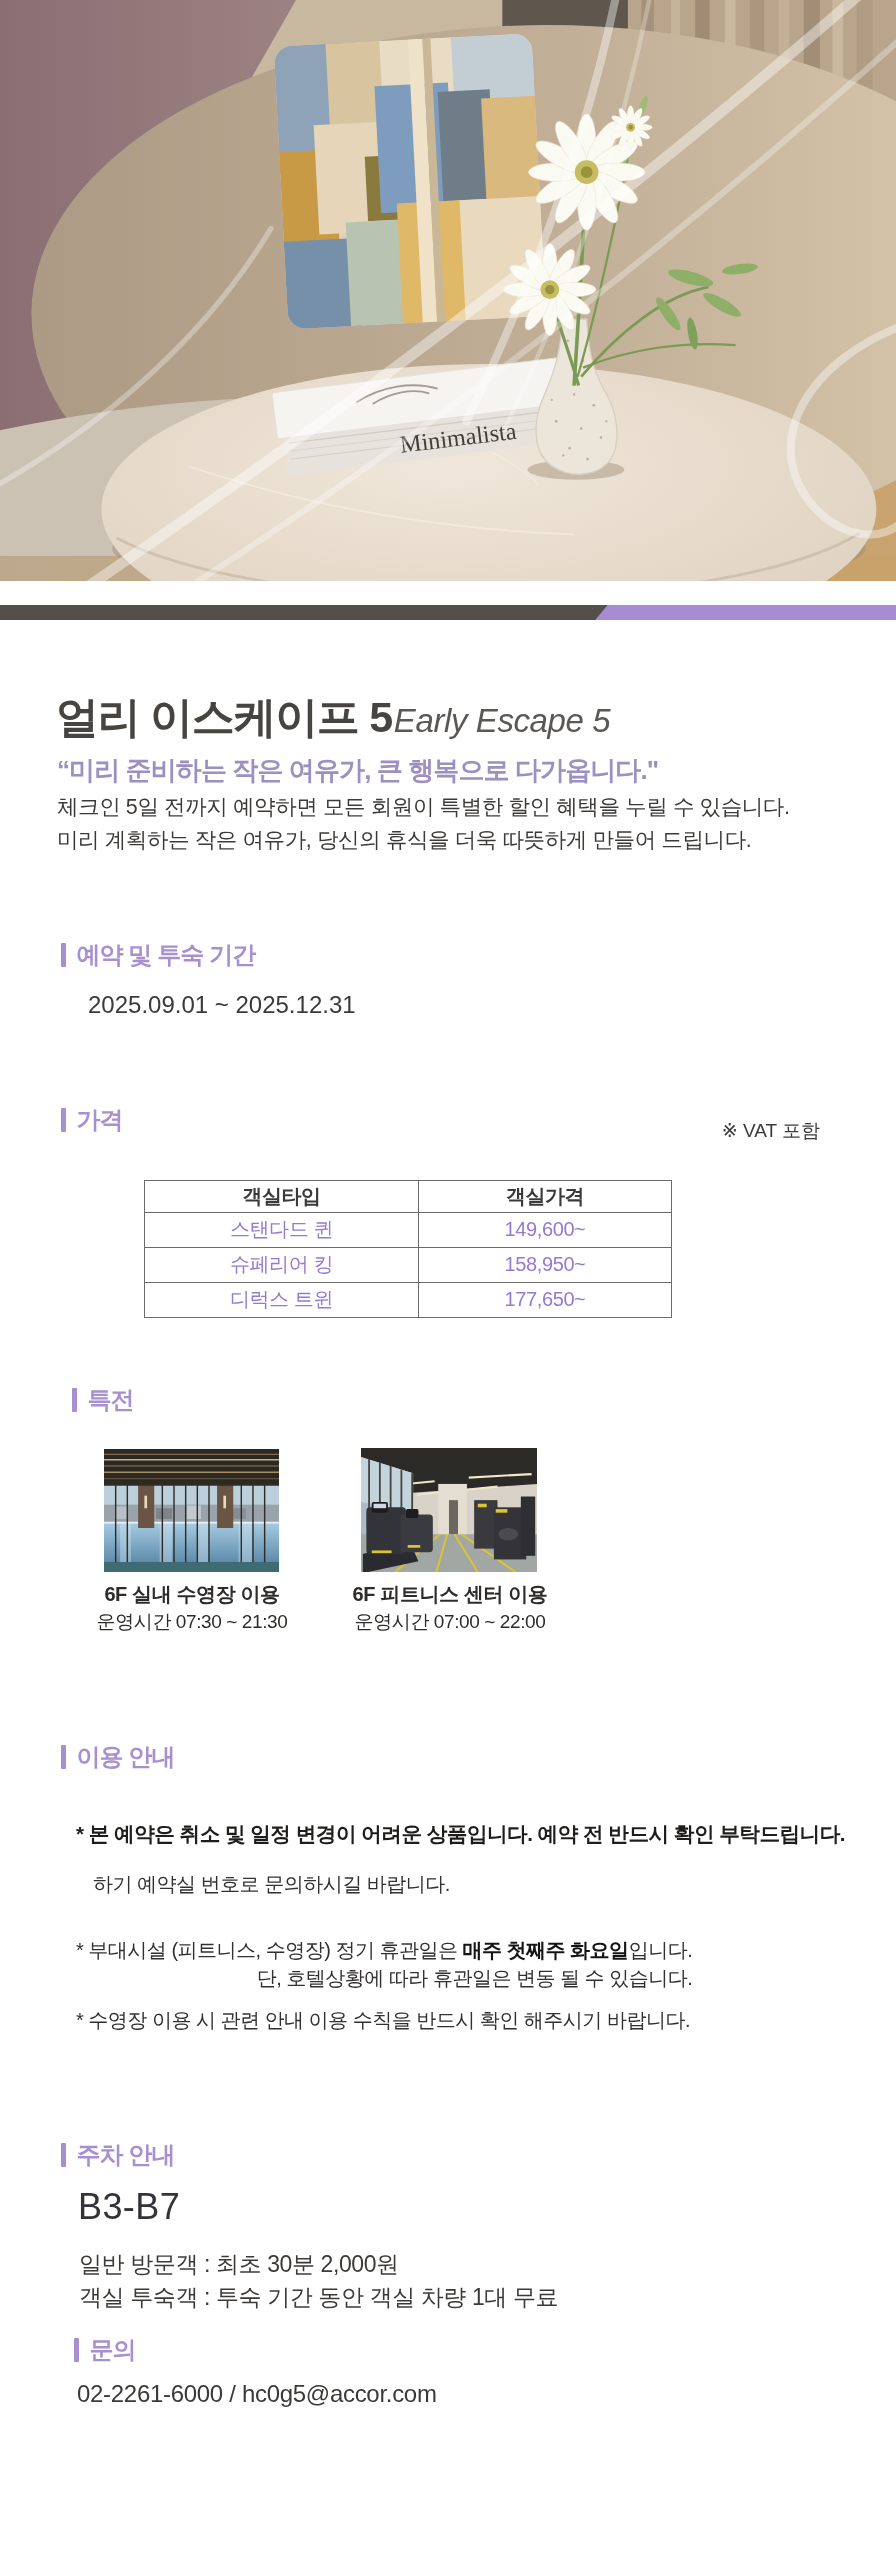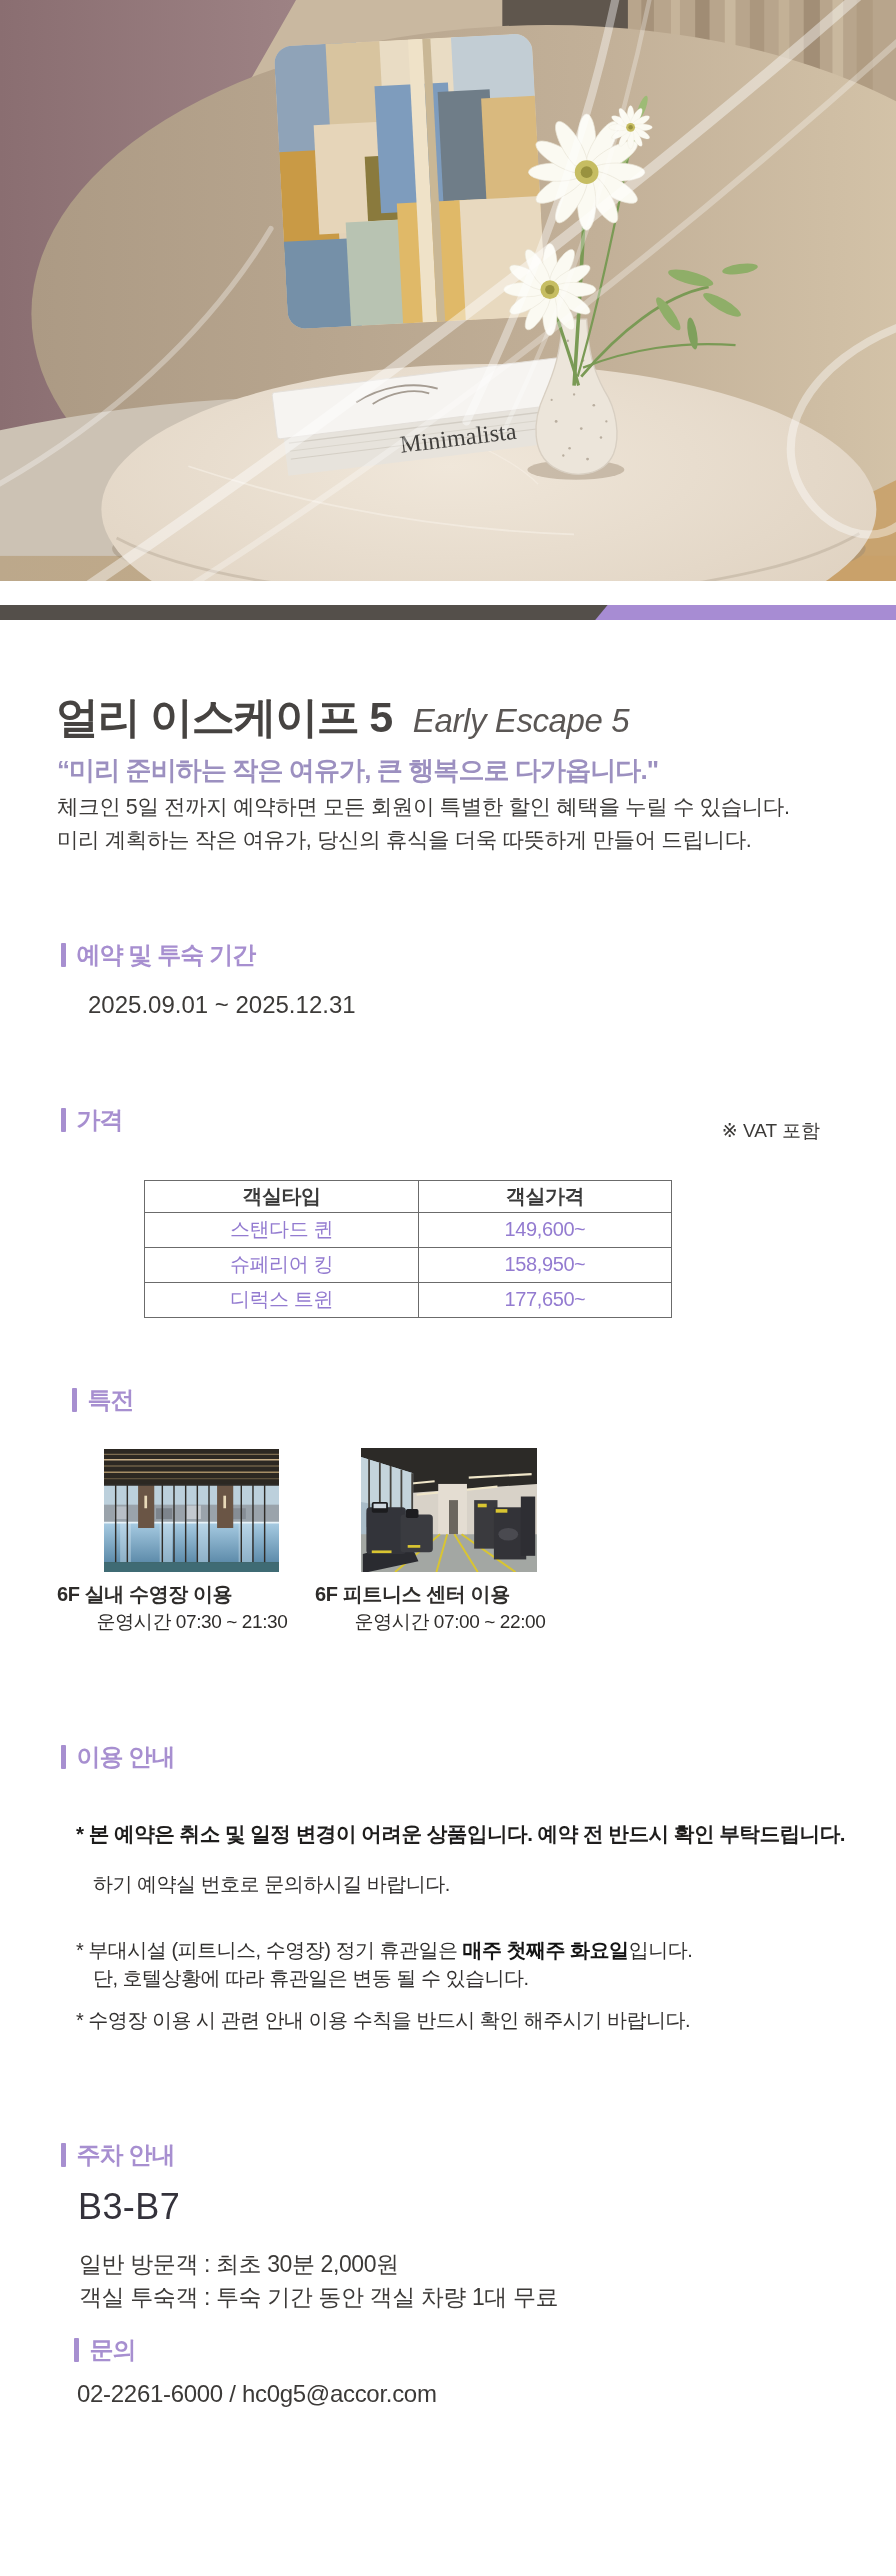--- a/index.html
+++ b/index.html
@@ -10,21 +10,21 @@
     color:#3c3a38;
   }
   .abs{position:absolute;}
   
   .hero{left:0;top:0;width:897px;height:581px;}
   
   .divider{left:0;top:605px;width:897px;height:15.2px;background:#544f4a;}
   .divider-purple{position:absolute;left:595px;top:0;width:302px;height:15.2px;
     background:#a78cd3;clip-path:polygon(12.6px 0,100% 0,100% 100%,0 100%);}
   
-  .title-row{left:56px;top:692px;display:flex;align-items:baseline;gap:21px;white-space:nowrap;}
+  .title-row{left:56px;top:692px;display:flex;align-items:baseline;gap:2px;white-space:nowrap;}
   .title-ko{font-size:43px;font-weight:700;color:#464341;letter-spacing:-1.3px;line-height:50px;margin:0;}
   .title-en{font-size:33px;font-style:italic;font-weight:400;color:#5b5755;letter-spacing:-0.4px;}
   .quote{left:57px;top:753px;font-size:26px;font-weight:700;color:#9c90c0;letter-spacing:-0.9px;white-space:nowrap;}
   .desc{left:57px;top:791px;font-size:21.5px;line-height:33px;color:#3c3a38;letter-spacing:-0.4px;white-space:nowrap;}
   
   .sec{display:flex;align-items:center;white-space:nowrap;}
   .sec .bar{display:inline-block;width:5.4px;height:24px;background:#a78fd0;margin-right:10px;border-radius:0.9px;}
   .sec .lab{font-size:24px;font-weight:700;color:#a78fd0;letter-spacing:-0.9px;line-height:24px;}
   .sec-booking{left:61px;top:943px;}
   .sec-price{left:61px;top:1108px;}
@@ -37,28 +37,28 @@
   
   .price-table{left:144px;top:1180px;width:527px;border-collapse:collapse;table-layout:fixed;}
   .price-table th,.price-table td{border:0.9px solid #6b6b6b;text-align:center;padding:0;}
   .price-table th{height:30.5px;font-size:20px;font-weight:600;color:#3a3a3a;letter-spacing:-0.4px;}
   .price-table td{height:34px;font-size:20px;font-weight:500;color:#937bd0;letter-spacing:-0.4px;}
   .price-table col.c1{width:274px;} .price-table col.c2{width:253px;}
   
   .benefit-img{border:0;display:block;}
   .pool-img{left:104px;top:1449px;width:175px;height:123px;}
   .gym-img{left:361px;top:1448px;width:176px;height:124px;}
-  .benefit-title{font-size:20px;font-weight:700;color:#2e2c2a;letter-spacing:-0.4px;white-space:nowrap;}
+  .benefit-title{font-size:20px;font-weight:700;color:#2e2c2a;text-align:center;letter-spacing:-0.4px;white-space:nowrap;}
   .benefit-hours{font-size:19px;color:#2e2c2a;text-align:center;letter-spacing:-0.4px;white-space:nowrap;}
   .pool-title{left:57px;top:1581px;width:270px;}
   .pool-hours{left:57px;top:1609px;width:270px;}
   .gym-title{left:315px;top:1581px;width:270px;}
   .gym-hours{left:315px;top:1609px;width:270px;}
   
-  .note{left:76px;font-size:20px;line-height:28px;color:#333130;letter-spacing:-0.5px;white-space:nowrap;}
+  .note{left:76px;font-size:20px;line-height:28px;color:#333130;letter-spacing:-0.5px;white-space:nowrap;text-align:right;}
   .note-1{top:1820px;font-size:20.6px;font-weight:700;color:#1e1d1c;}
   .note-2{top:1870px;}
   .note-3{top:1936px;}
   .note-4{top:2006px;}
   .note .cont{padding-left:17px;}
   .note b{font-weight:700;color:#141414;}
   
   .parking-floors{left:78px;top:2186px;font-size:36px;font-weight:500;color:#34323b;letter-spacing:0.4px;}
   .parking-lines{left:79px;top:2248px;font-size:23px;line-height:33px;color:#3c3a38;letter-spacing:-0.4px;white-space:nowrap;}
   .contact-value{left:77px;top:2380px;font-size:24px;color:#3c3a38;letter-spacing:-0.3px;white-space:nowrap;}

